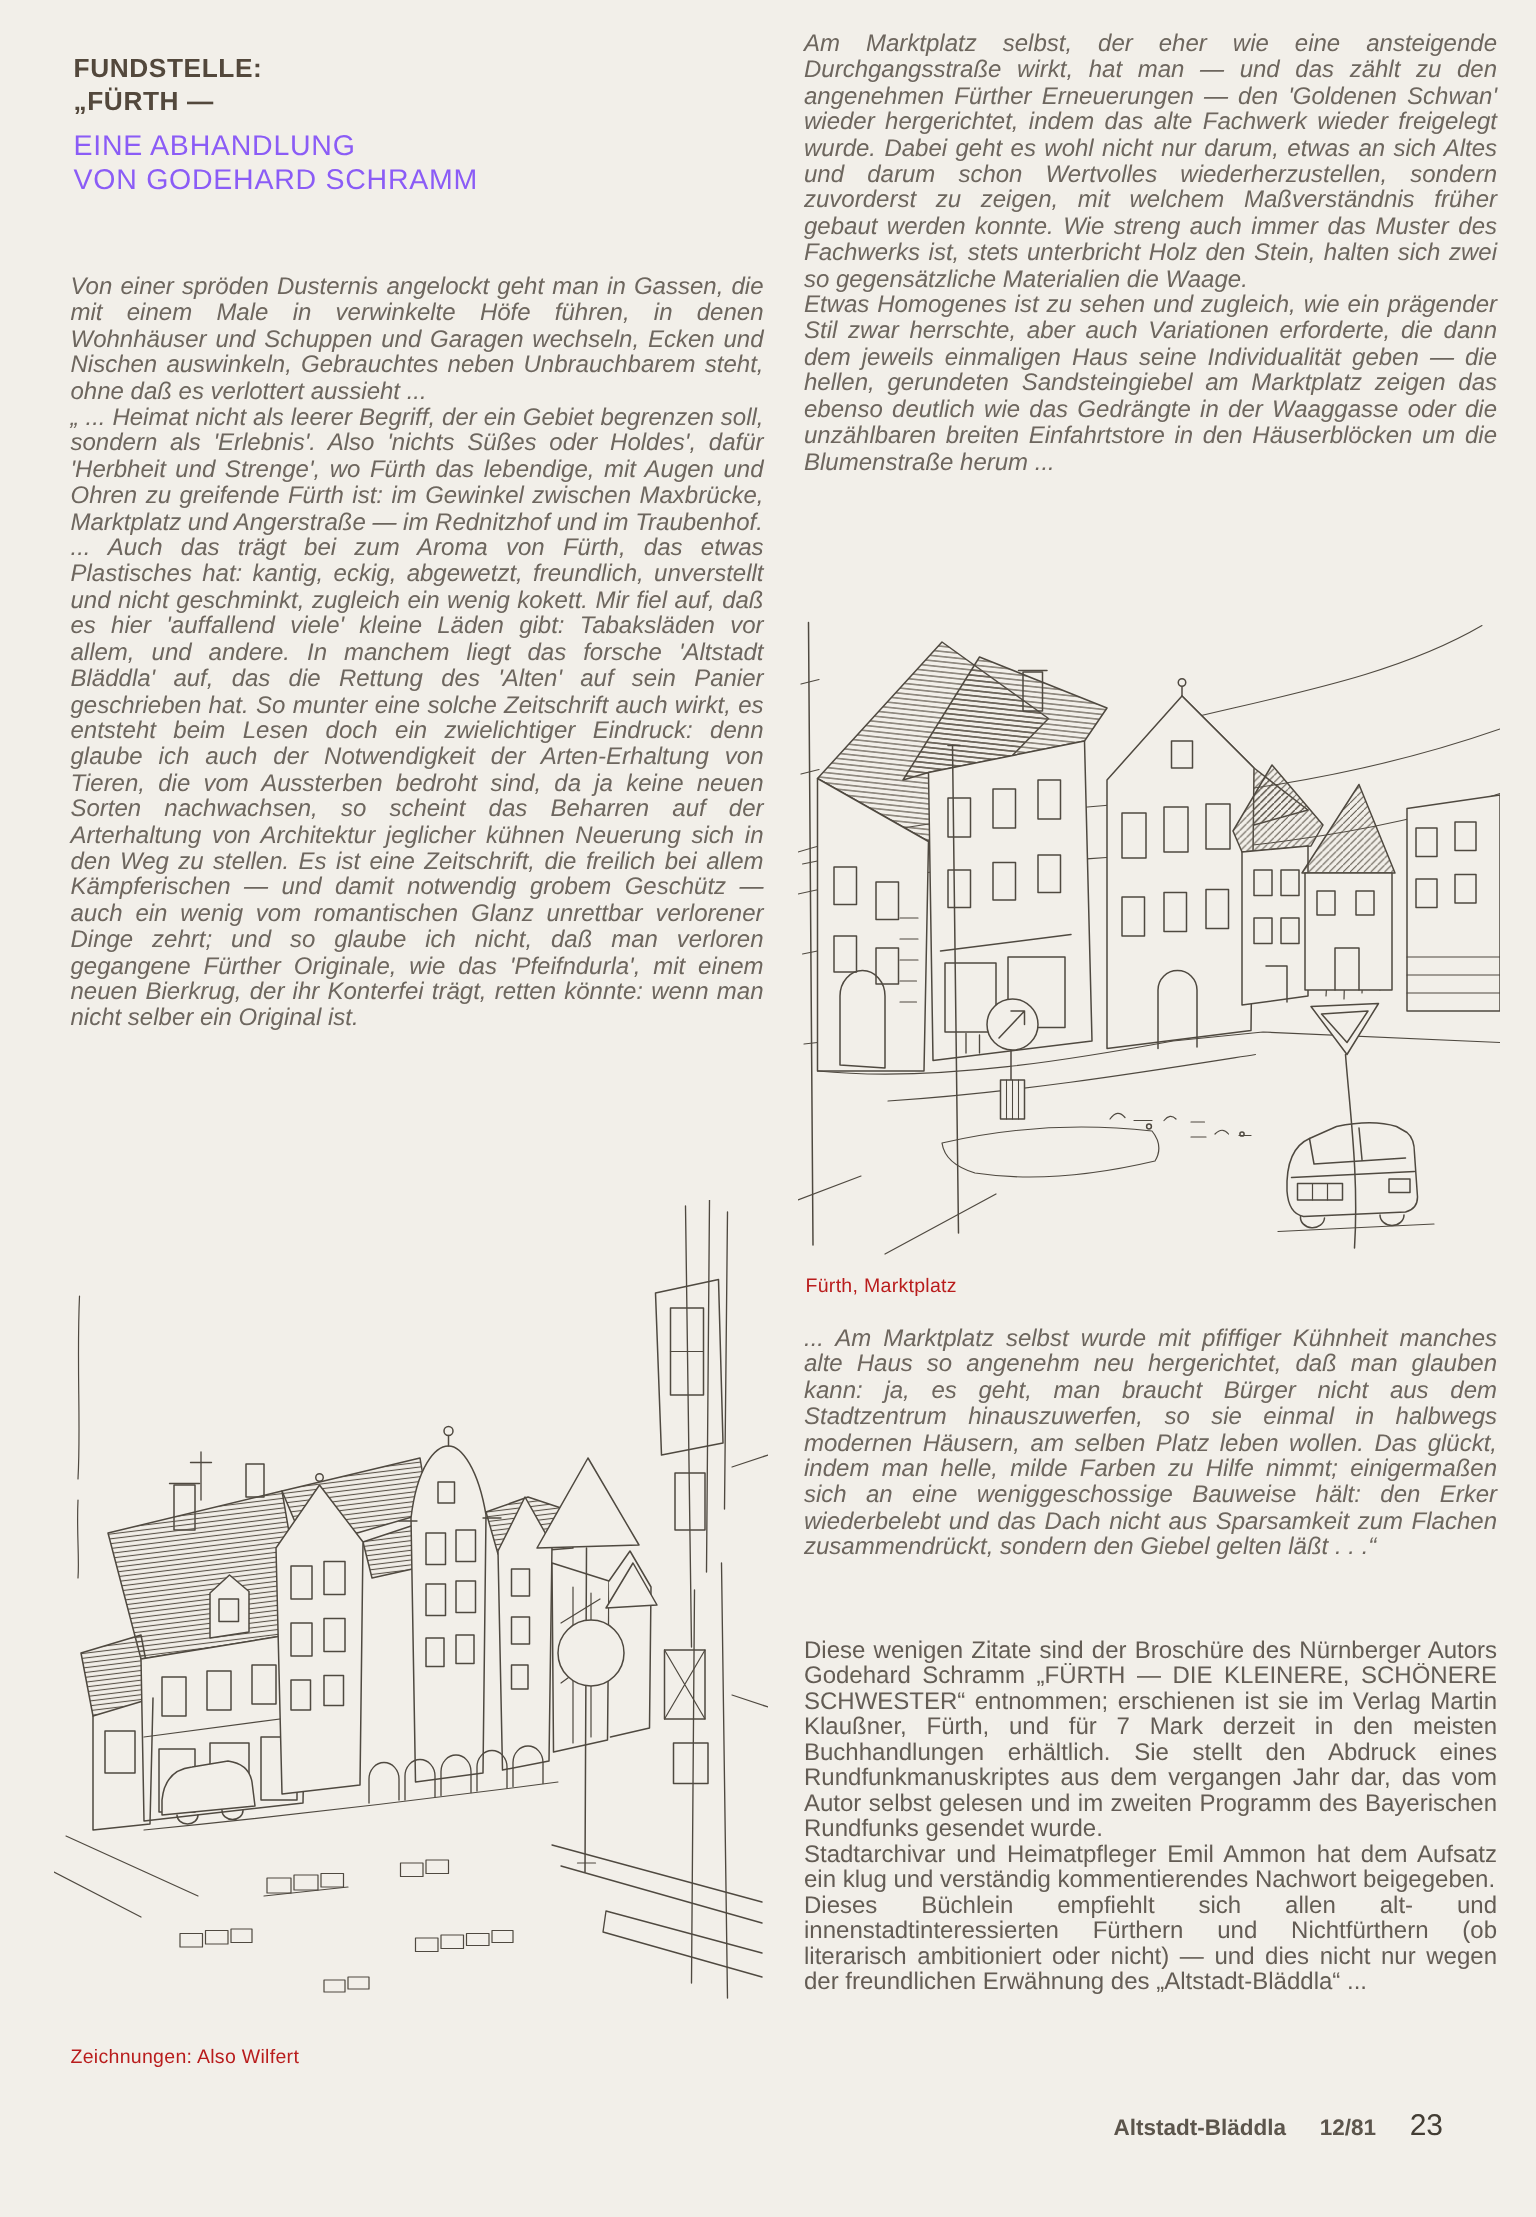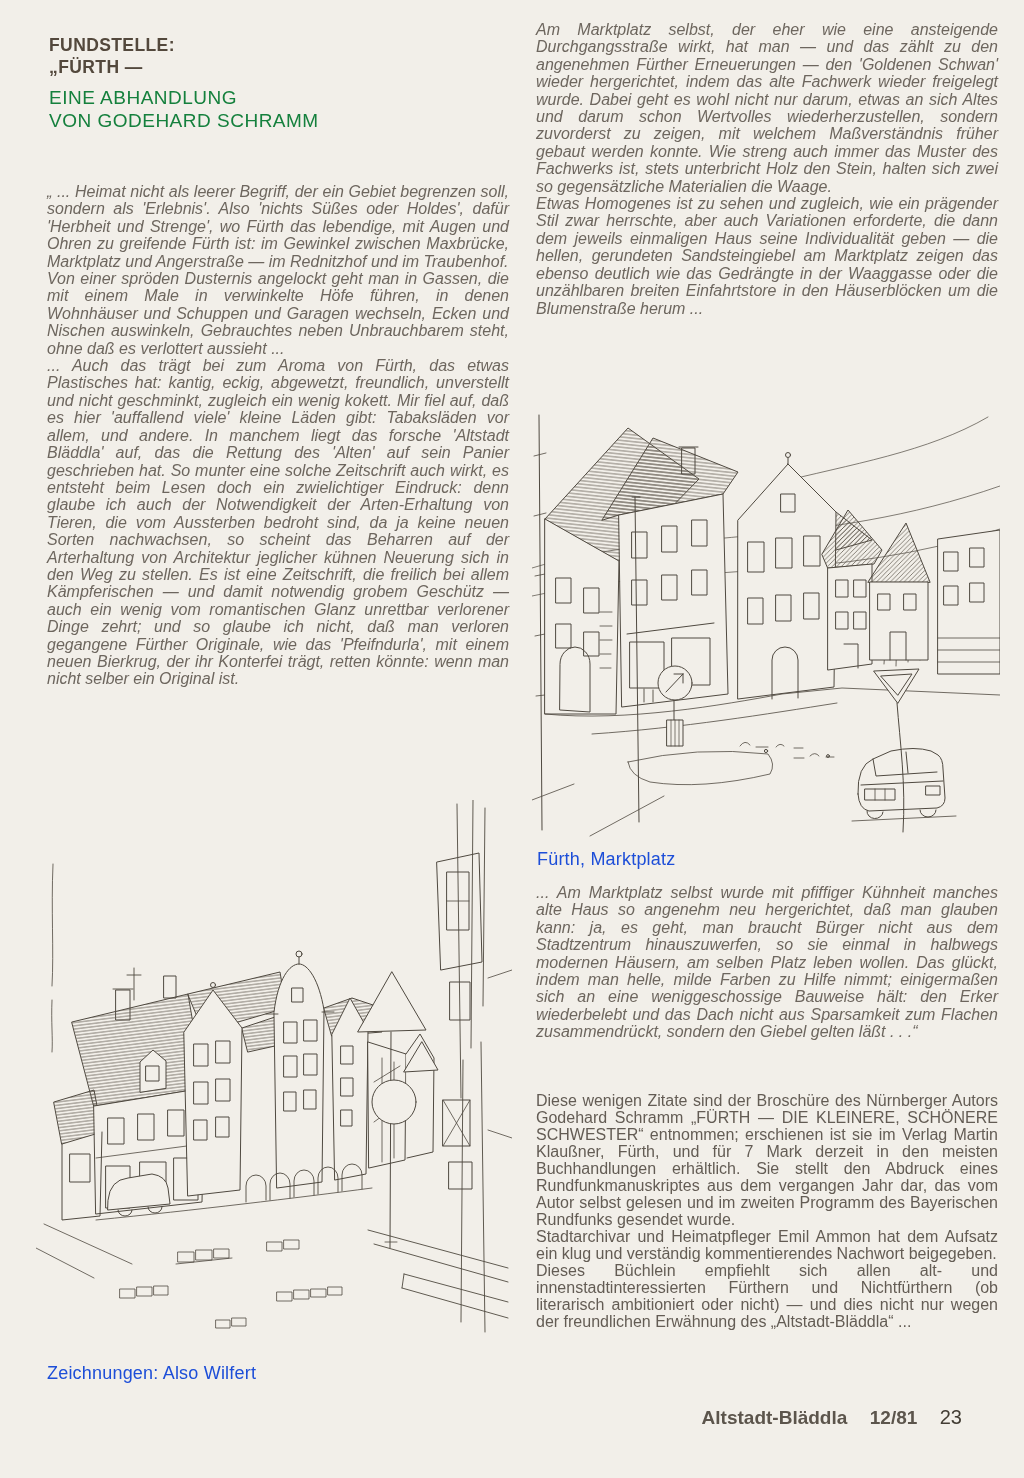--- a/index.html
+++ b/index.html
@@ -2,57 +2,57 @@
 <html><head>
 <meta charset="utf-8">
 <style>
   html,body{margin:0;padding:0;background:#e8e5df;}
   .page{
     position:relative;width:1024px;height:1478px;background:#f2efe9;
     overflow:hidden;font-family:"Liberation Sans",sans-serif;color:#6b645c;
   }
   .headline{position:absolute;left:49px;top:34px;}
   .kicker{margin:0;font-size:17.5px;font-weight:bold;line-height:22px;color:#53483c;letter-spacing:.4px;}
-  .byline{margin-top:8px;font-size:19px;line-height:23px;color:#15803d;letter-spacing:.5px;font-weight:normal;}
+  .byline{margin-top:8px;font-size:19px;line-height:23px;color:#8b5cf6;letter-spacing:.5px;font-weight:normal;}
   .body-text{position:absolute;width:462px;font-style:italic;font-size:16px;line-height:17.4px;text-align:justify;color:#6d665e;}
   .body-text p{margin:0;}
   #left-body{left:47px;top:183px;}
   #right-top{left:536px;top:21px;}
   #right-quote{left:536px;top:884px;}
   #right-bottom{left:536px;top:1092px;font-style:normal;color:#635c54;line-height:17px;}
-  .caption{position:absolute;font-size:18px;color:#1d4ed8;letter-spacing:.2px;}
+  .caption{position:absolute;font-size:13px;color:#b91c1c;letter-spacing:.2px;}
   #caption-right{left:537px;top:849px;}
   #caption-left{left:47px;top:1363px;}
   .sketch{position:absolute;margin:0;padding:0;}
   #sketch-right{left:532px;top:402px;width:468px;height:440px;}
   #sketch-left{left:36px;top:800px;width:476px;height:558px;}
   .pagefoot{position:absolute;left:536px;top:1406px;width:426px;text-align:right;color:#5c554c;}
-  .pagefoot .mag,.pagefoot .issue{font-size:19px;font-weight:bold;}
+  .pagefoot .mag,.pagefoot .issue{font-size:15px;font-weight:bold;}
   .pagefoot .issue{margin-left:18px;}
   .pagefoot .pnum{font-size:20px;color:#433d34;margin-left:18px;}
 </style>
 </head>
 <body>
 
 <div class="page">
 
   <header class="headline">
     <h1 class="kicker">
       <span>FUNDSTELLE:</span><br>
       <span>„FÜRTH —</span><br>
     </h1>
     <div class="byline">
       <span>EINE ABHANDLUNG</span><br>
       <span>VON GODEHARD SCHRAMM</span>
     </div>
   </header>
 
   <section class="body-text" id="left-body">
+    <p>Von einer spröden Dusternis angelockt geht man in Gassen, die mit einem Male in verwinkelte Höfe führen, in denen Wohnhäuser und Schuppen und Garagen wechseln, Ecken und Nischen auswinkeln, Gebrauchtes neben Unbrauchbarem steht, ohne daß es verlottert aussieht ...</p>
     <p>„ ... Heimat nicht als leerer Begriff, der ein Gebiet begrenzen soll, sondern als 'Erlebnis'. Also 'nichts Süßes oder Holdes', dafür 'Herbheit und Strenge', wo Fürth das lebendige, mit Augen und Ohren zu greifende Fürth ist: im Gewinkel zwischen Maxbrücke, Marktplatz und Angerstraße — im Rednitzhof und im Traubenhof.</p>
-    <p>Von einer spröden Dusternis angelockt geht man in Gassen, die mit einem Male in verwinkelte Höfe führen, in denen Wohnhäuser und Schuppen und Garagen wechseln, Ecken und Nischen auswinkeln, Gebrauchtes neben Unbrauchbarem steht, ohne daß es verlottert aussieht ...</p>
     <p>... Auch das trägt bei zum Aroma von Fürth, das etwas Plastisches hat: kantig, eckig, abgewetzt, freundlich, unverstellt und nicht geschminkt, zugleich ein wenig kokett. Mir fiel auf, daß es hier 'auffallend viele' kleine Läden gibt: Tabaksläden vor allem, und andere. In manchem liegt das forsche 'Altstadt Bläddla' auf, das die Rettung des 'Alten' auf sein Panier geschrieben hat. So munter eine solche Zeitschrift auch wirkt, es entsteht beim Lesen doch ein zwielichtiger Eindruck: denn glaube ich auch der Notwendigkeit der Arten-Erhaltung von Tieren, die vom Aussterben bedroht sind, da ja keine neuen Sorten nachwachsen, so scheint das Beharren auf der Arterhaltung von Architektur jeglicher kühnen Neuerung sich in den Weg zu stellen. Es ist eine Zeitschrift, die freilich bei allem Kämpferischen — und damit notwendig grobem Geschütz — auch ein wenig vom romantischen Glanz unrettbar verlorener Dinge zehrt; und so glaube ich nicht, daß man verloren gegangene Fürther Originale, wie das 'Pfeifndurla', mit einem neuen Bierkrug, der ihr Konterfei trägt, retten könnte: wenn man nicht selber ein Original ist.</p>
   </section>
 
   <section class="body-text" id="right-top">
     <p>Am Marktplatz selbst, der eher wie eine ansteigende Durchgangsstraße wirkt, hat man — und das zählt zu den angenehmen Fürther Erneuerungen — den 'Goldenen Schwan' wieder hergerichtet, indem das alte Fachwerk wieder freigelegt wurde. Dabei geht es wohl nicht nur darum, etwas an sich Altes und darum schon Wertvolles wiederherzustellen, sondern zuvorderst zu zeigen, mit welchem Maßverständnis früher gebaut werden konnte. Wie streng auch immer das Muster des Fachwerks ist, stets unterbricht Holz den Stein, halten sich zwei so gegensätzliche Materialien die Waage.</p>
     <p>Etwas Homogenes ist zu sehen und zugleich, wie ein prägender Stil zwar herrschte, aber auch Variationen erforderte, die dann dem jeweils einmaligen Haus seine Individualität geben — die hellen, gerundeten Sandsteingiebel am Marktplatz zeigen das ebenso deutlich wie das Gedrängte in der Waaggasse oder die unzählbaren breiten Einfahrtstore in den Häuserblöcken um die Blumenstraße herum ...</p>
   </section>
 
   <figure class="sketch" id="sketch-right">
     <svg viewBox="0 0 468 440" width="468" height="440" xmlns="http://www.w3.org/2000/svg">

